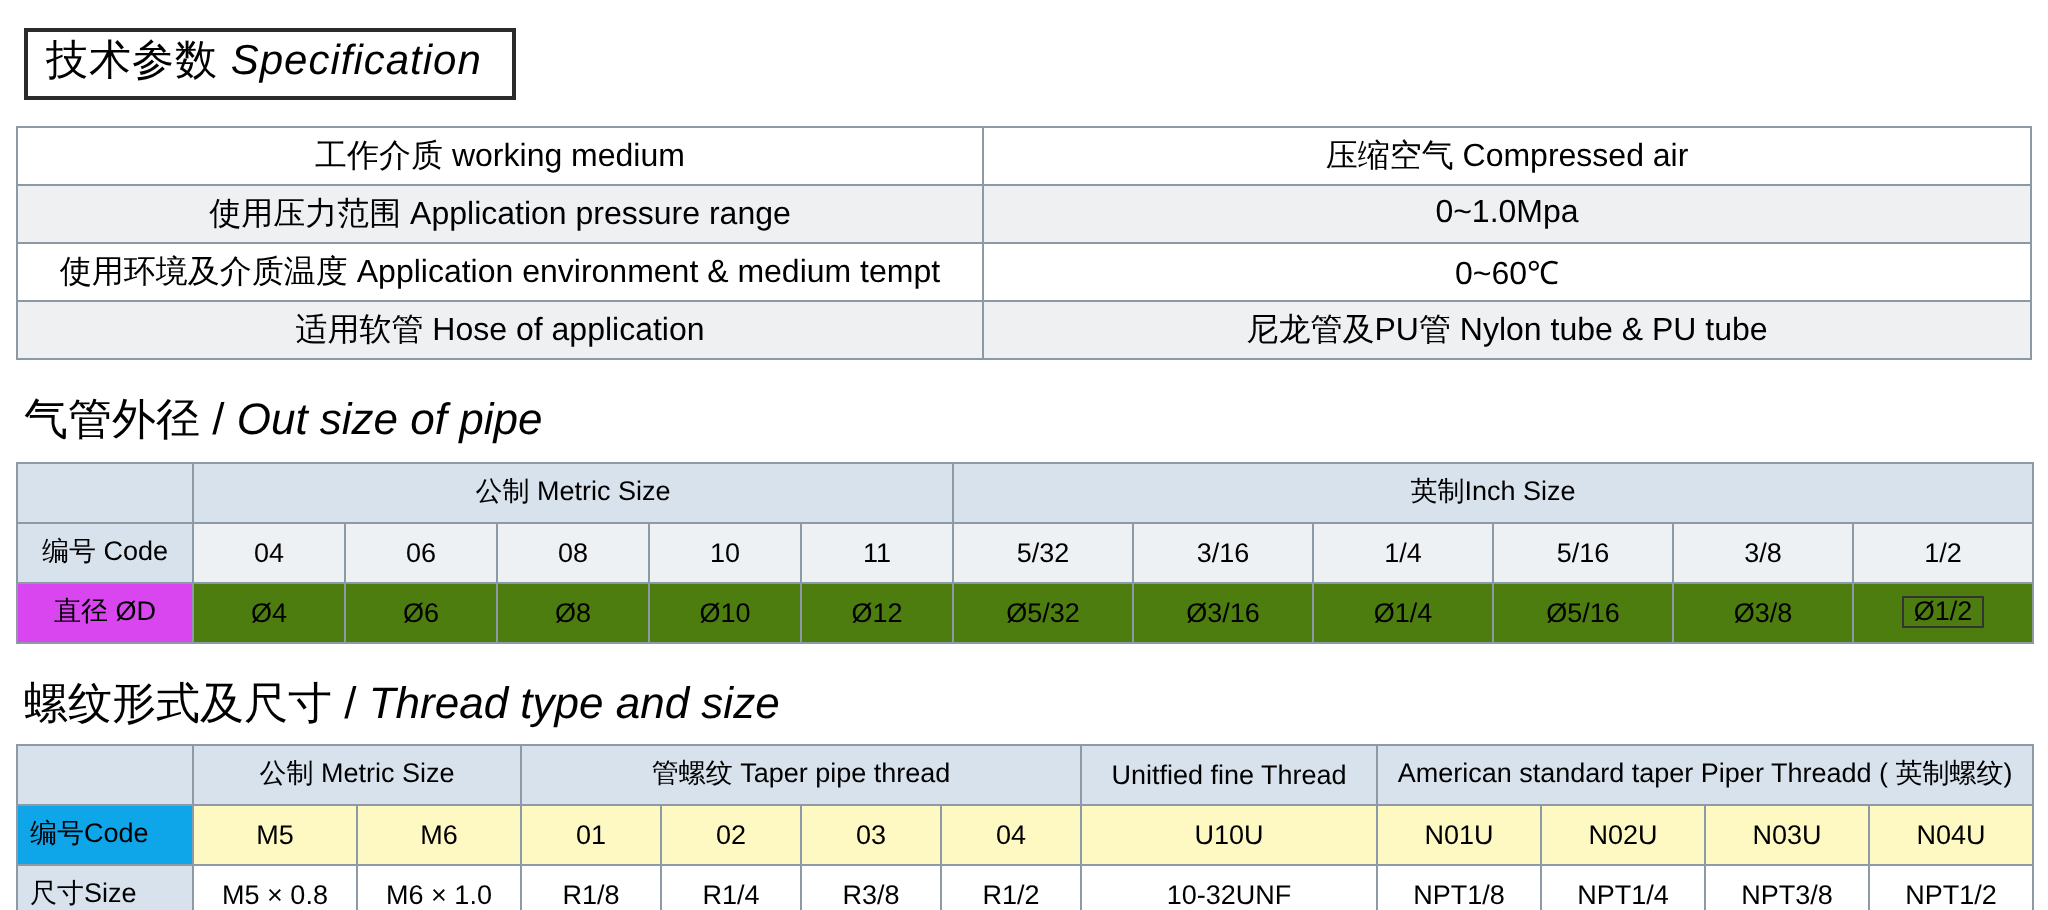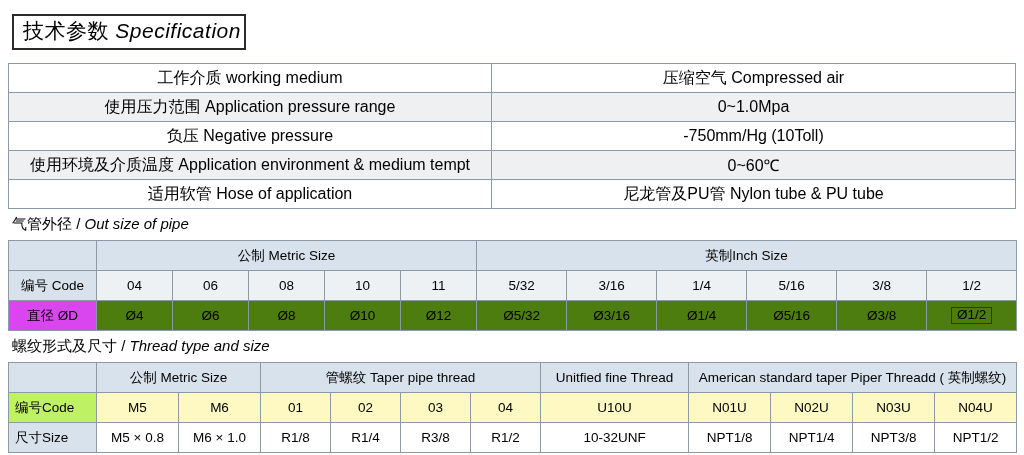--- a/index.html
+++ b/index.html
@@ -19,21 +19,21 @@
     width: 1024px;
     height: 455px;
     box-sizing: border-box;
     padding: 0 8px;
   }
   
   .title-box {
     display: inline-block;
     margin-top: 14px;
     margin-left: 4px;
-    padding: 3px 3px 5px 9px;
+    padding: 3px 15px 5px 9px;
     border: 2px solid #2b2b2b;
     font-size: 21px;
     line-height: 1.15;
     letter-spacing: 0.5px;
     white-space: nowrap;
   }
   .title-box .cn { font-weight: normal; }
   .title-box .en { font-style: italic; font-weight: normal; }
 
   
@@ -62,22 +62,22 @@
     height: 22px;
     font-size: 16px;
     text-align: center;
   }
   .spec-table tr:nth-child(odd) td { background: #ffffff; }
   .spec-table tr:nth-child(even) td { background: #eef0f2; }
   .spec-table td.label { width: 470px; }
 
   
   .section-heading {
-    margin: 6px 0 7px 4px;
-    font-size: 15px;
+    margin: 17px 0 7px 4px;
+    font-size: 22px;
     line-height: 1.2;
     white-space: nowrap;
   }
   .section-heading .en { font-style: italic; }
 
   
   .pipe-table td {
     text-align: center;
     height: 23px;
     font-size: 13.5px;
@@ -111,21 +111,21 @@
   }
   .thread-table td.rowhead {
     text-align: left;
     background: #d8e2ec;
     width: 88px;
   }
   .thread-table td.grouphead {
     background: #d8e2ec;
   }
   .thread-table tr.row-code td { background: #fef9c3; }
-  .thread-table tr.row-code td.rowhead { background: #bef264; margin-top: 40px; }
+  .thread-table tr.row-code td.rowhead { background: #0ea5e9; margin-top: 40px; }
   .thread-table tr.row-size td { background: #ffffff; }
   .thread-table tr.row-size td.rowhead { background: #d8e2ec; }
 </style>
 </head>
 <body>
 
 <div class="page">
 
   
   <div class="title-box">
@@ -135,24 +135,20 @@
   
   <table class="spec-table">
     <tbody>
       <tr>
         <td class="label">工作介质 working medium</td>
         <td>压缩空气  Compressed air</td>
       </tr>
       <tr>
         <td class="label">使用压力范围 Application pressure range</td>
         <td>0~1.0Mpa</td>
-      </tr>
-      <tr>
-        <td class="label">负压 Negative pressure</td>
-        <td>-750mm/Hg (10Toll)</td>
       </tr>
       <tr>
         <td class="label">使用环境及介质温度 Application environment &amp; medium tempt</td>
         <td>0~60℃</td>
       </tr>
       <tr>
         <td class="label">适用软管 Hose of application</td>
         <td>尼龙管及PU管 Nylon tube &amp; PU tube</td>
       </tr>
     </tbody>

